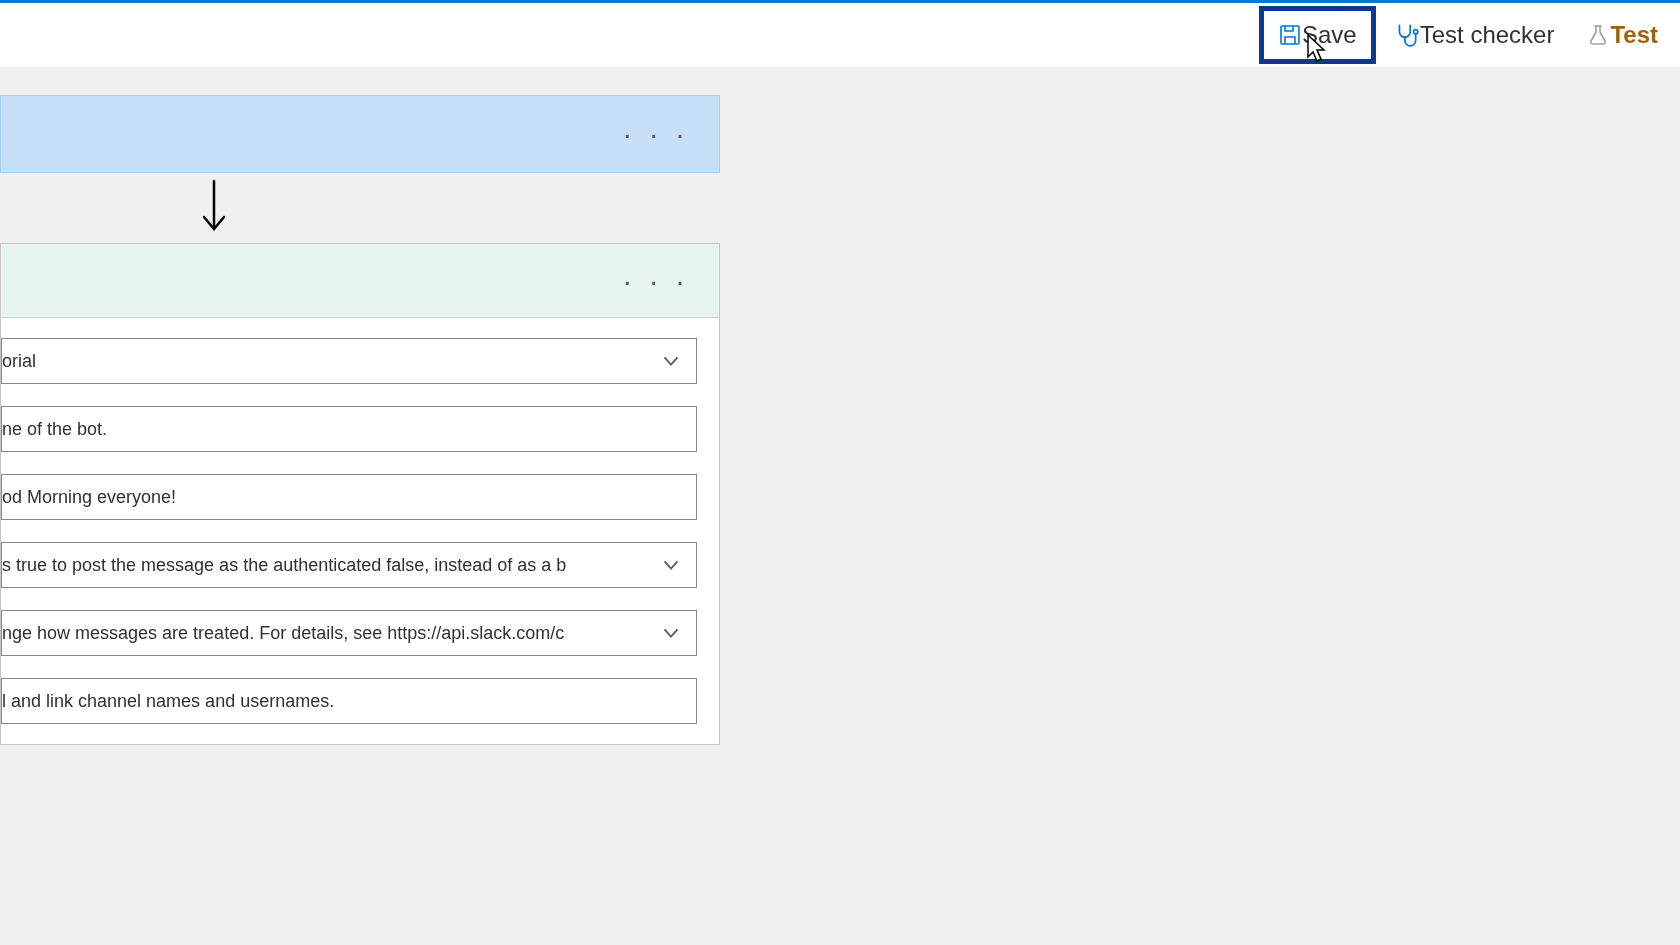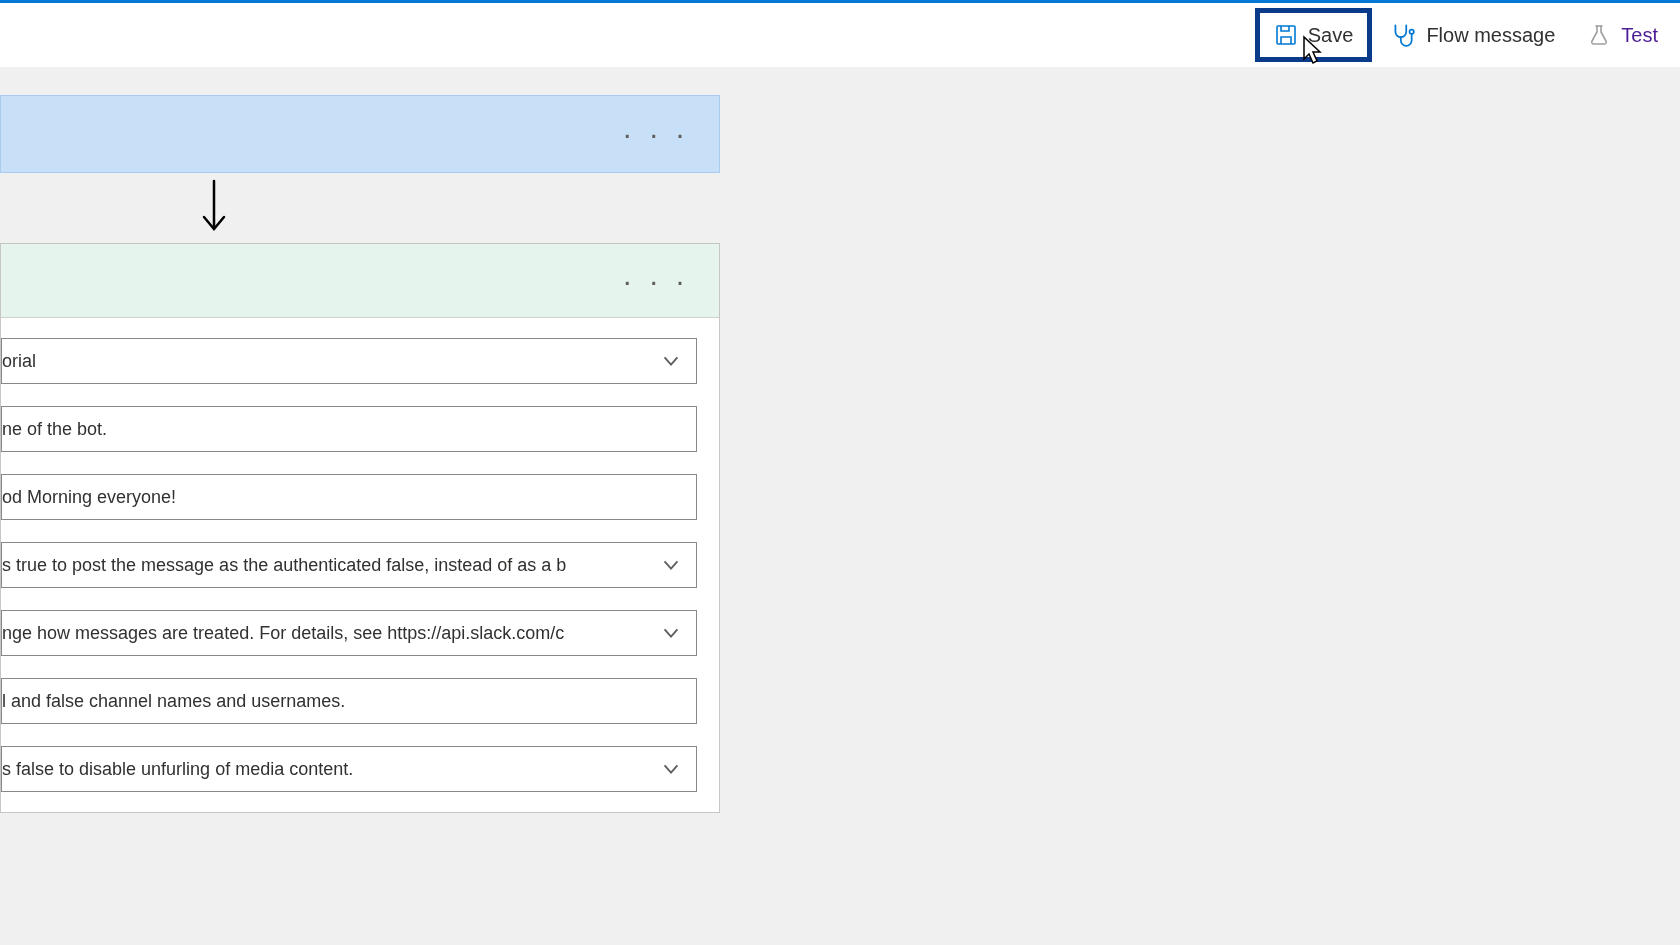--- a/index.html
+++ b/index.html
@@ -23,29 +23,28 @@
       background: #ffffff;
       display: flex;
       justify-content: flex-end;
       align-items: center;
       padding-right: 8px;
       gap: 4px;
     }
     .tb-btn {
       display: flex;
       align-items: center;
-      gap: 10px;
-      font-size: 20px;
+      font-size: 24px;
       color: #323130;
       padding: 10px 14px;
       cursor: pointer;
       position: relative;
     }
     .tb-btn .ico { display: inline-flex; }
-    .tb-btn.disabled { color: #4c1d95; }
+    .tb-btn.disabled { color: #a16207; font-weight: bold; }
     .highlight-save {
       border: 5px solid #0a3a8a;
     }
 
     
     .cursor {
       position: absolute;
       left: 38px;
       top: 20px;
       width: 28px;
@@ -166,21 +165,21 @@
   </div>
 
   <div class="tb-btn">
     <span class="ico">
       <svg width="26" height="26" viewBox="0 0 24 24" fill="none" stroke="#0078d4" stroke-width="1.6" stroke-linecap="round">
         <path d="M5 3 v6 a5 5 0 0 0 10 0 v-6"></path>
         <path d="M10 14 v3 a5 5 0 0 0 10 0 v-6"></path>
         <circle cx="20" cy="9" r="2"></circle>
       </svg>
     </span>
-    <span>Flow message</span>
+    <span>Test checker</span>
   </div>
 
   <div class="tb-btn disabled">
     <span class="ico">
       <svg width="24" height="24" viewBox="0 0 24 24" fill="none" stroke="#a19f9d" stroke-width="1.6" stroke-linecap="round">
         <path d="M9 3 h6"></path>
         <path d="M10 3 v6 l-5 9 a2 2 0 0 0 2 3 h10 a2 2 0 0 0 2 -3 l-5 -9 v-6"></path>
       </svg>
     </span>
     <span>Test</span>
@@ -237,30 +236,22 @@
       <div class="field">
         <span class="ftext">nge how messages are treated. For details, see https://api.slack.com/c</span>
         <span class="chev">
           <svg width="22" height="22" viewBox="0 0 24 24" fill="none" stroke="#605e5c" stroke-width="2">
               <polyline points="5 8 12 16 19 8"></polyline>
             </svg>
         </span>
       </div>
 
       <div class="field">
-        <span class="ftext">l and false channel names and usernames.</span>
-      </div>
-
-
-      <div class="field">
-        <span class="ftext">s false to disable unfurling of media content.</span>
-        <span class="chev">
-          <svg width="22" height="22" viewBox="0 0 24 24" fill="none" stroke="#605e5c" stroke-width="2">
-              <polyline points="5 8 12 16 19 8"></polyline>
-            </svg>
-        </span>
-      </div>
+        <span class="ftext">l and link channel names and usernames.</span>
+      </div>
+
+
 
 
     </div>
   </div>
 
 </div>
 
 </body></html>

